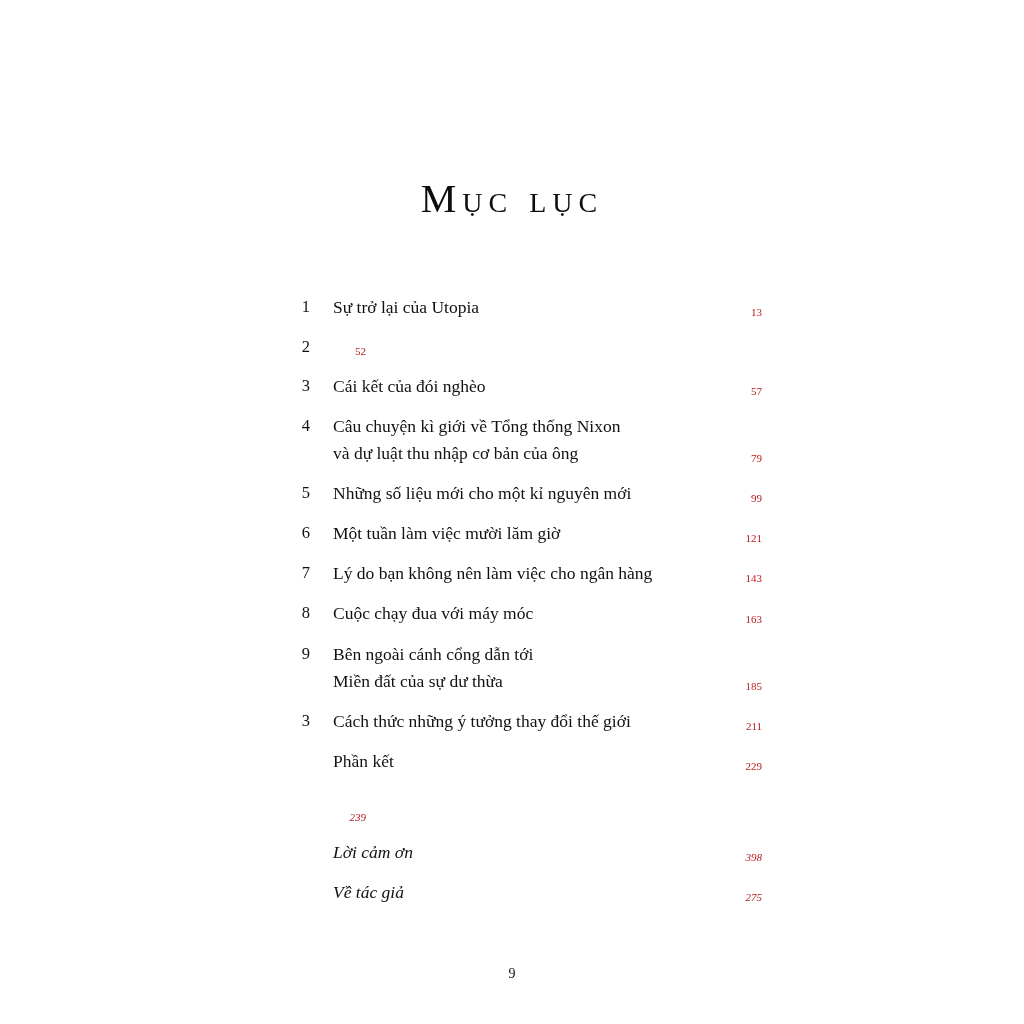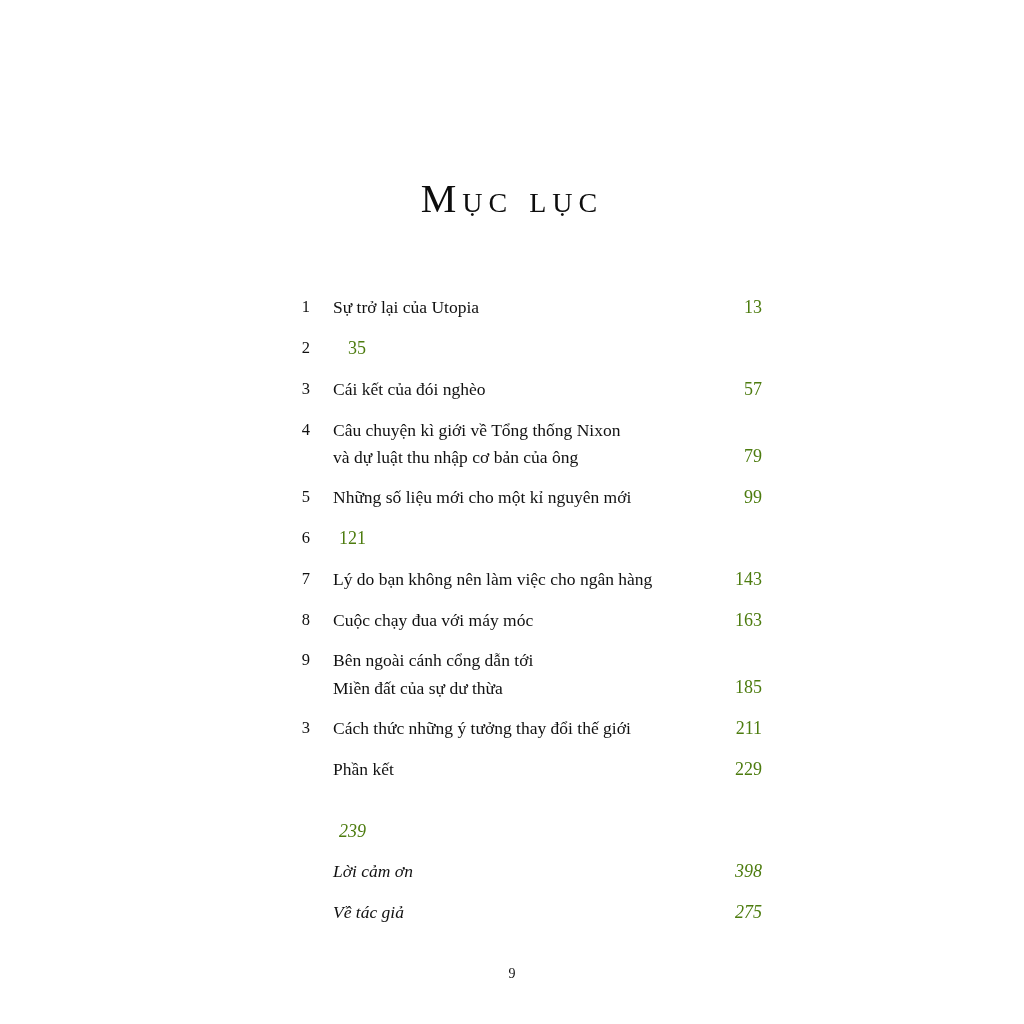--- a/index.html
+++ b/index.html
@@ -67,22 +67,22 @@
     padding-right: 10px;
   }
 
   .toc-entry .label .line2 {
     display: block;
   }
 
   .toc-entry .page-no {
     flex: 0 0 56px;
     text-align: right;
-    font-size: 18px;
-    color: #4d7c0f;
+    font-size: 11px;
+    color: #b91c1c;
     align-self: flex-end;
   }
 
   .toc-entry.two-line .page-no {
     align-self: flex-end;
   }
 
   .toc-entry.no-num .num {
     visibility: hidden;
   }
@@ -118,21 +118,21 @@
     <div class="toc-entry">
       <span class="num">1</span>
       <span class="label">
         <span class="line1">Sự trở lại của Utopia</span>
       </span>
       <span class="page-no">13</span>
     </div>
 
     <div class="toc-entry two-line">
       <span class="num">2</span>
-      <span class="page-no">35</span>
+      <span class="page-no">52</span>
     </div>
 
     <div class="toc-entry">
       <span class="num">3</span>
       <span class="label">
         <span class="line1">Cái kết của đói nghèo</span>
       </span>
       <span class="page-no">57</span>
     </div>
 
@@ -148,20 +148,23 @@
     <div class="toc-entry">
       <span class="num">5</span>
       <span class="label">
         <span class="line1">Những số liệu mới cho một kỉ nguyên mới</span>
       </span>
       <span class="page-no">99</span>
     </div>
 
     <div class="toc-entry">
       <span class="num">6</span>
+      <span class="label">
+        <span class="line1">Một tuần làm việc mười lăm giờ</span>
+      </span>
       <span class="page-no">121</span>
     </div>
 
     <div class="toc-entry">
       <span class="num">7</span>
       <span class="label">
         <span class="line1">Lý do bạn không nên làm việc cho ngân hàng</span>
       </span>
       <span class="page-no">143</span>
     </div>

